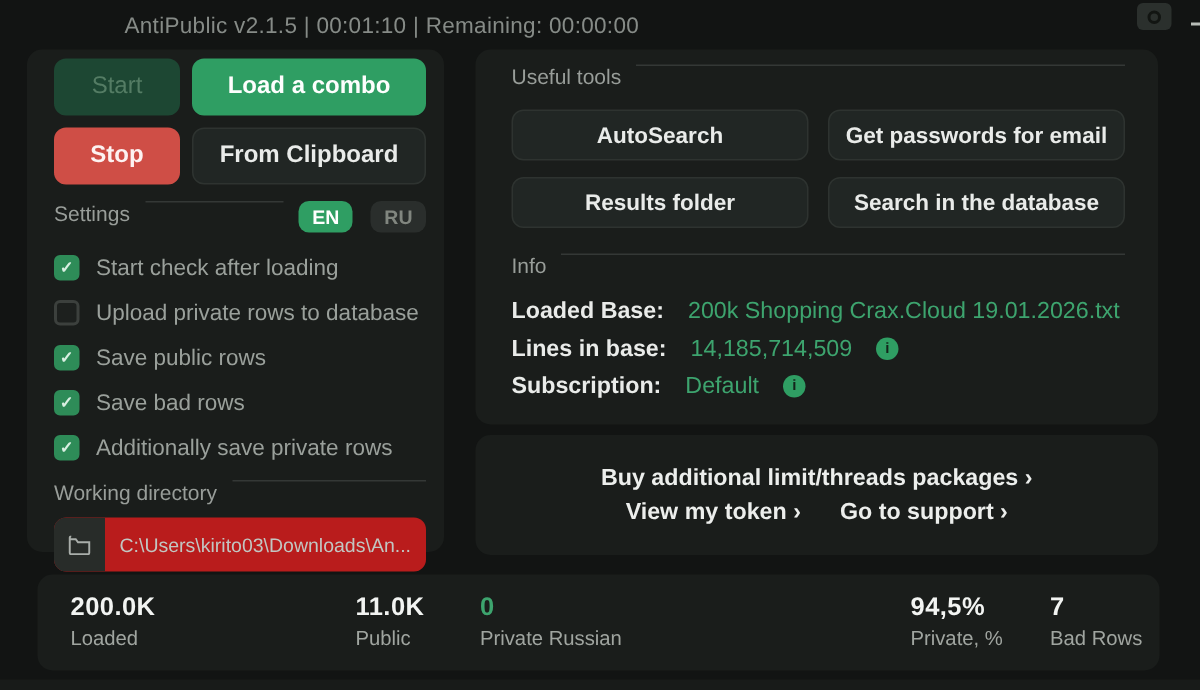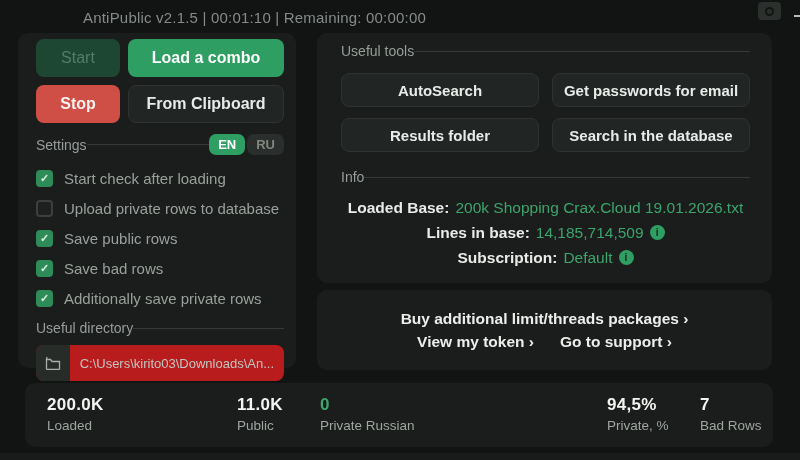--- a/index.html
+++ b/index.html
@@ -49,21 +49,21 @@
     height: 38px; border: none; border-radius: 8px;
     font-family: "Liberation Sans", sans-serif; font-size: 16px; cursor: pointer;
     display: flex; align-items: center; justify-content: center;
   }
   .btn-start { background: #1d4733; color: #547c64; }
   .btn-combo { background: #2f9e63; color: #fdfefd; font-weight: 700; }
   .btn-stop  { background: #cf4e46; color: #fdf2f1; font-weight: 700; }
   .btn-dark  { background: #212624; color: #e9ebe9; border: 1px solid #2e3330; font-weight: 600; }
 
   
-  .sec-row { display: flex; align-items: center; }
+  .sec-row { display: flex; align-items: flex-start; gap: 10px; }
   .sec-label { font-size: 14px; color: #989d99; white-space: nowrap; }
   .sec-line { flex: 1; height: 1px; background: #343836; }
 
   .settings-row { margin-top: 11px; }
   .lang-pill {
     font-size: 13px; font-weight: 700; padding: 3px 9px; border-radius: 7px;
     cursor: pointer; border: none; font-family: "Liberation Sans", sans-serif;
   }
   .lang-en { background: #2f9e63; color: #ffffff; }
   .lang-ru { background: #2a2e2c; color: #81867f; margin-left: 2px; }
@@ -96,21 +96,21 @@
     font-size: 13px; color: #c2c6c2; white-space: nowrap;
   }
 
   
   .tools-grid { display: grid; grid-template-columns: 1fr 1fr; gap: 11px 13px; margin-top: 14px; }
   .tool-btn { height: 34px; font-size: 15px; border-radius: 8px; }
 
   
   .info-head { margin-top: 17px; }
   .info-rows { margin-top: 10px; }
-  .info-row { display: flex; align-items: center; gap: 6px; height: 25px; font-size: 15.5px; justify-content: center; }
+  .info-row { display: flex; align-items: center; gap: 16px; height: 25px; font-size: 15.5px; }
   .info-label { color: #e9ebe9; font-weight: 700; }
   .info-value { color: #3da46e; }
   .info-icon {
     width: 15px; height: 15px; border-radius: 50%; background: #2f9e63;
     color: #14241b; font-size: 10px; font-weight: 700; font-style: normal;
     display: inline-flex; align-items: center; justify-content: center; cursor: pointer;
   }
 
   
   .links-line { display: flex; gap: 26px; }
@@ -176,21 +176,21 @@
       <span class="cb-box"></span>
       <span class="cb-label">Save bad rows</span>
     </div>
     <div class="cb-row checked">
       <span class="cb-box"></span>
       <span class="cb-label">Additionally save private rows</span>
     </div>
   </div>
 
   <div class="sec-row wd-row">
-    <span class="sec-label">Useful directory</span>
+    <span class="sec-label">Working directory</span>
     <span class="sec-line"></span>
   </div>
   <div class="wd-input">
     <span class="wd-iconbox">
       <svg width="16" height="13" viewBox="0 0 16 13">
         <path d="M1.5 2.5 h4 l1.5 2 h7.5 v7 a1 1 0 0 1 -1 1 h-11 a1 1 0 0 1 -1 -1 z M1.5 2.5 v-1 a1 1 0 0 1 1 -1" fill="none" stroke="#a9aeaa" stroke-width="1.3"></path>
       </svg>
     </span>
     <span class="wd-path">C:\Users\kirito03\Downloads\An...</span>
   </div>

